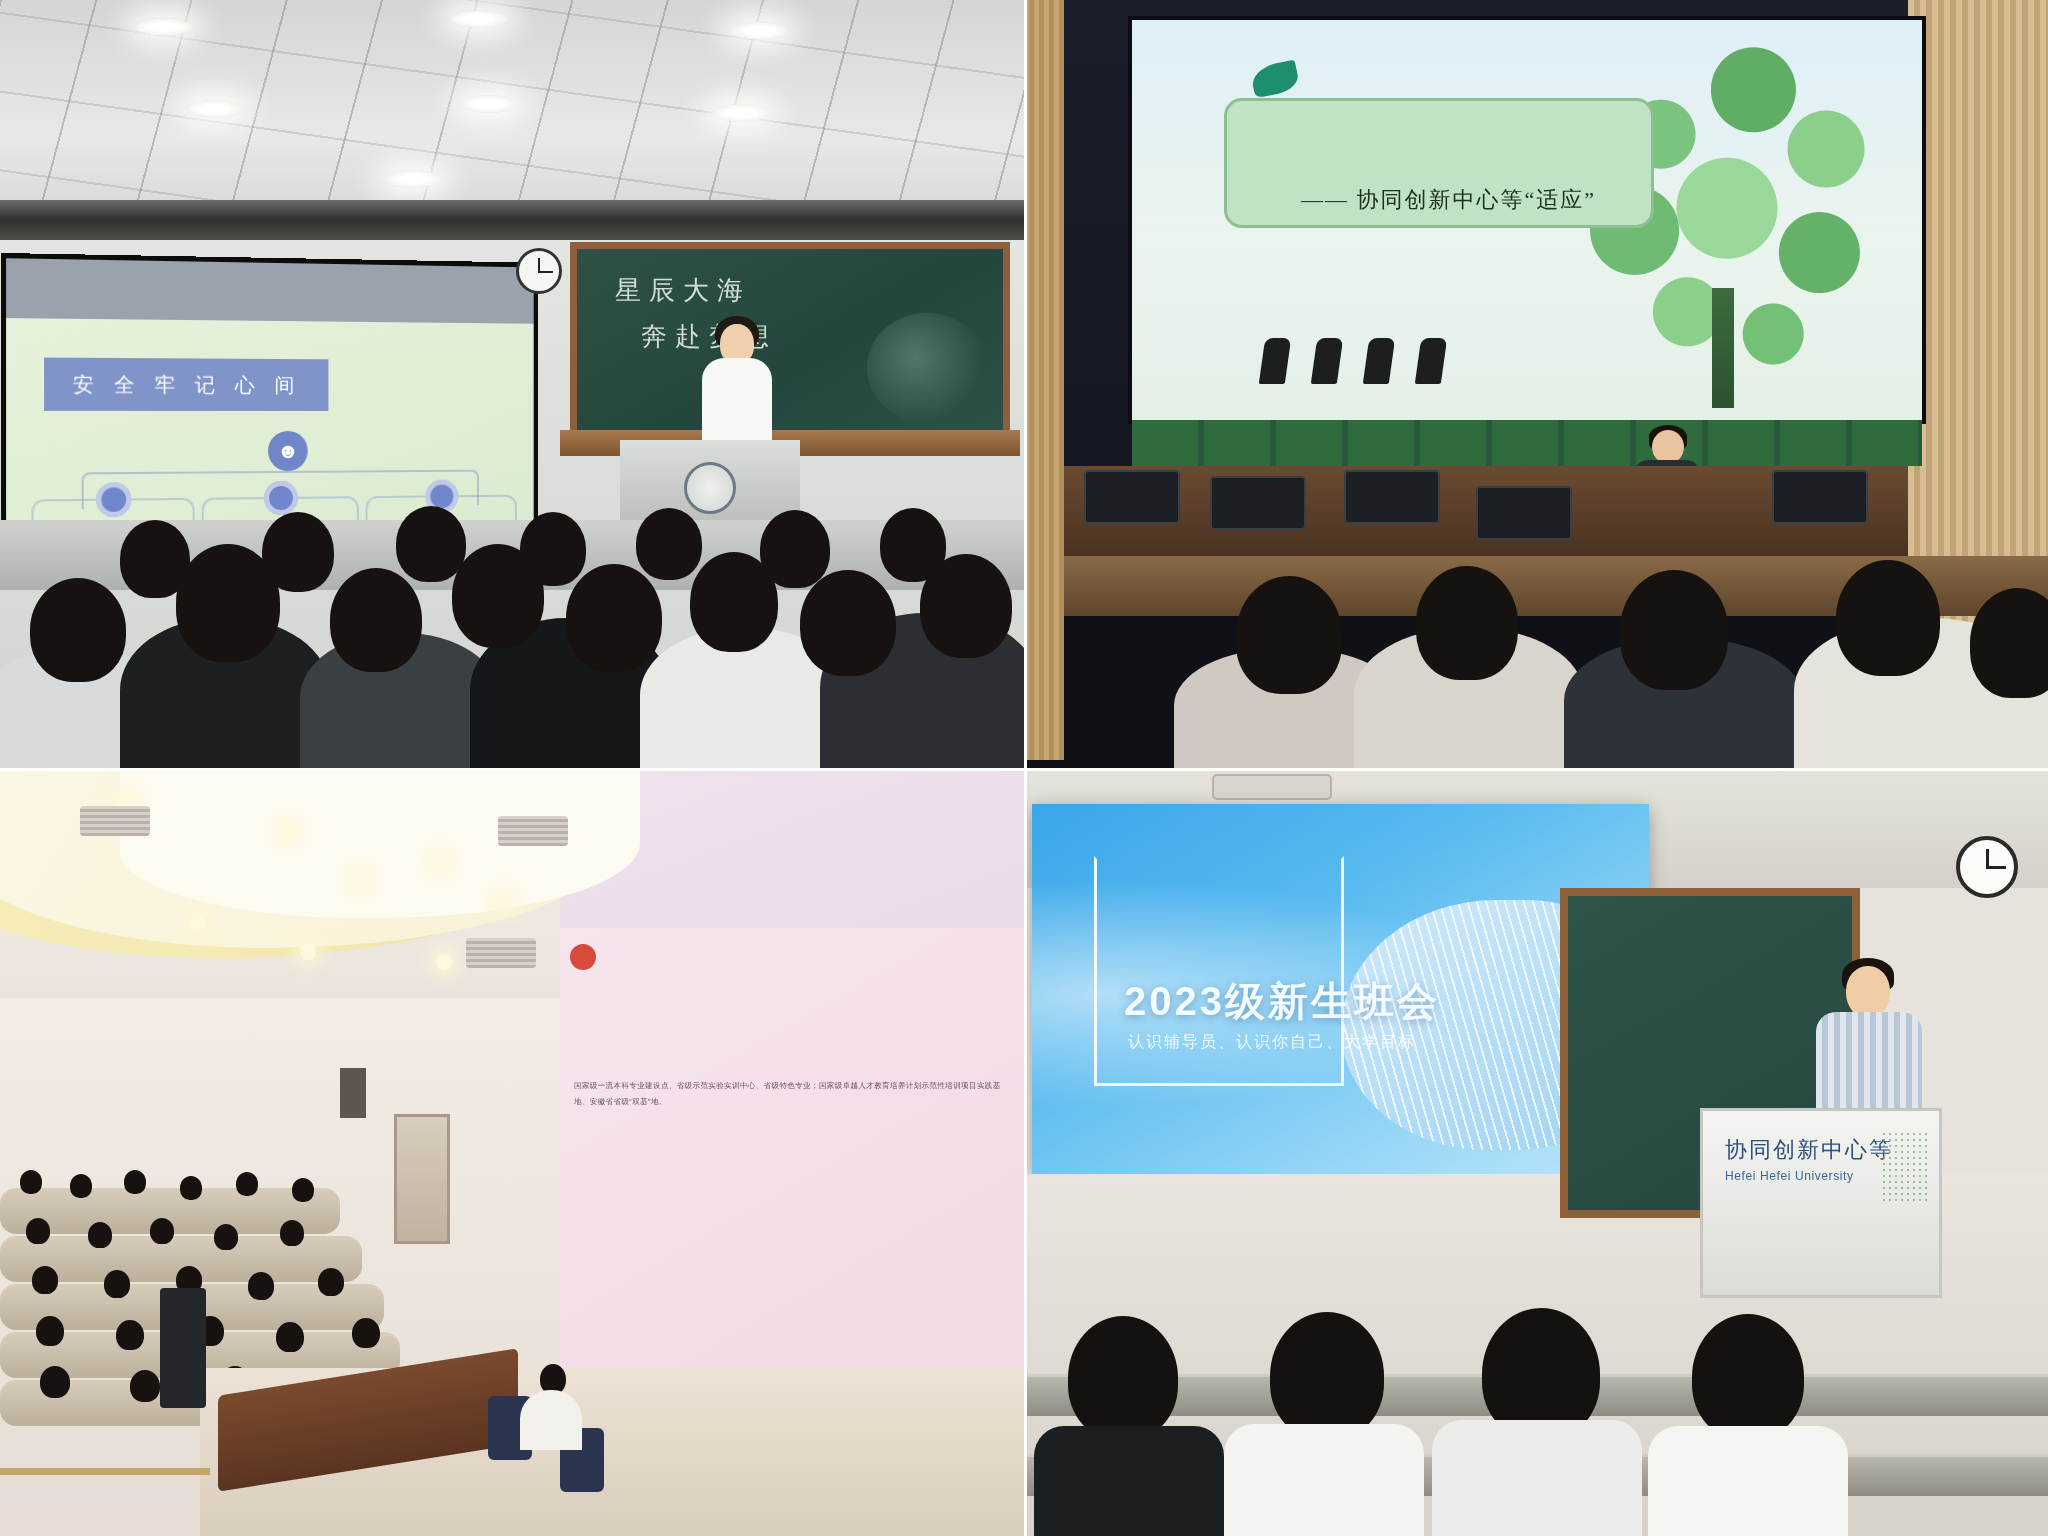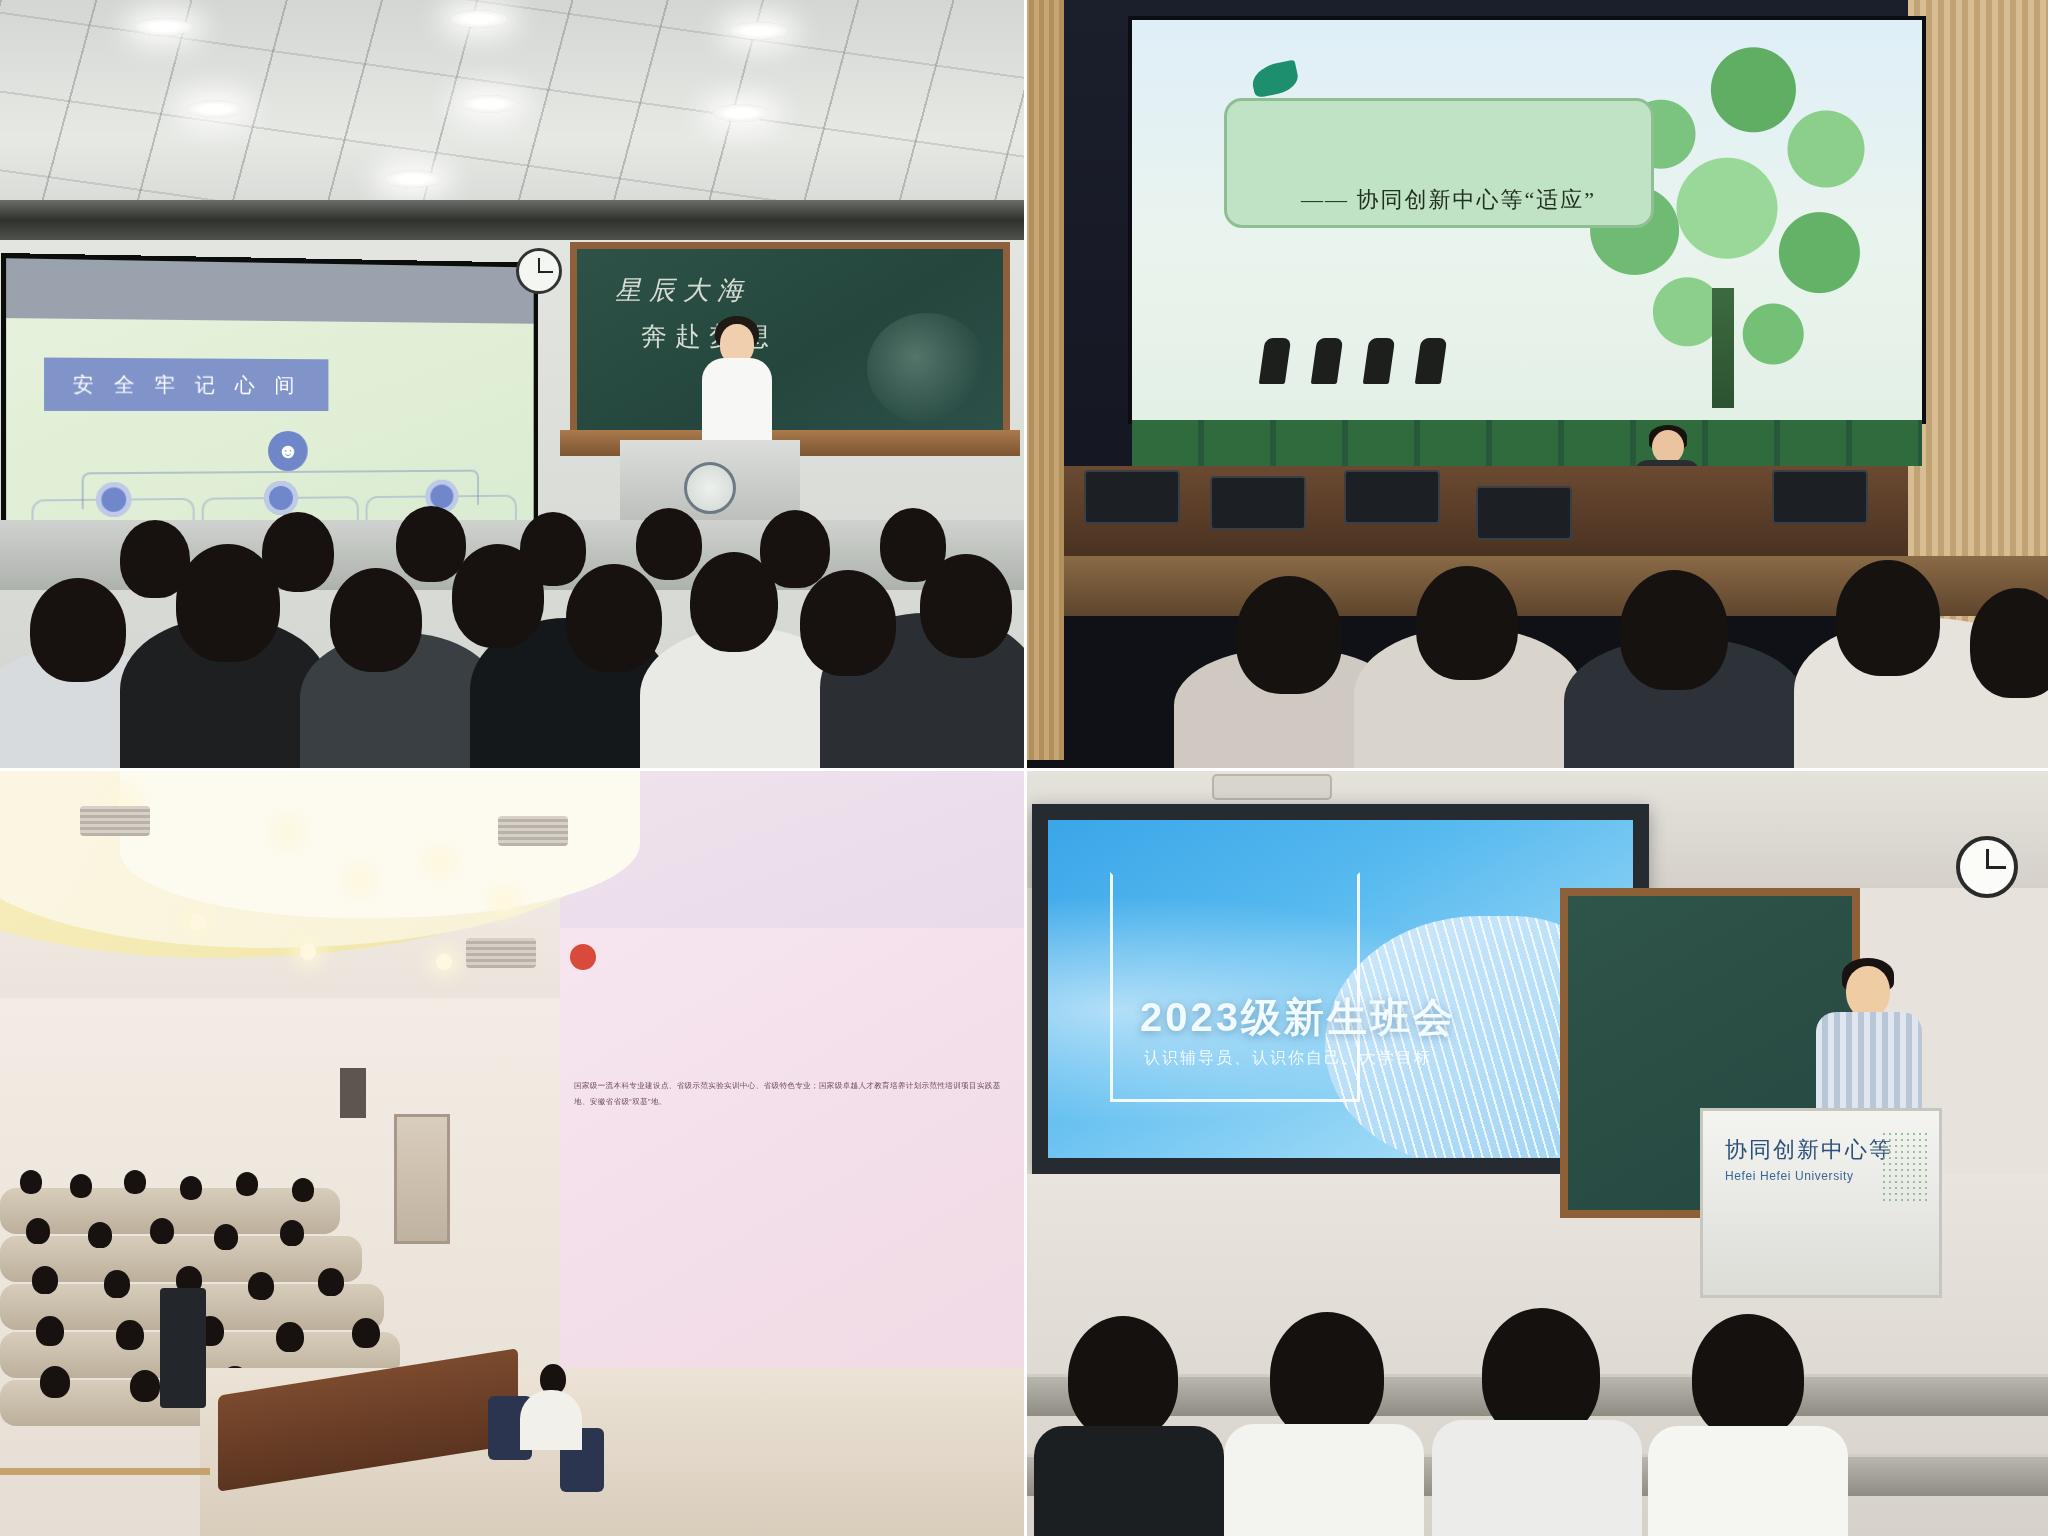--- a/index.html
+++ b/index.html
@@ -52,21 +52,21 @@
       width:34px; height:34px; border-radius:50%; background:#7187cc;
       box-shadow:inset 0 0 0 5px rgba(255,255,255,.55); }
   .p1 .card .ct { font-size:17px; color:#4a4f57; letter-spacing:1px; }
   .p1 .card .cs { font-size:9px; color:#8a9099; margin-top:13px; letter-spacing:1px; line-height:1.7; text-align:center; }
 
   
   .p1 .board { position:absolute; left:570px; top:242px; width:440px; height:200px;
       background:linear-gradient(150deg,#2e5248,#24463d 55%,#2d5049);
       border:7px solid #8e5f3a; }
   .p1 .board .chalk1 { position:absolute; left:38px; top:24px; color:#e8ede4;
-      font-size:26px; letter-spacing:8px; font-family:"Liberation Serif", serif; opacity:.9;font-style:italic; }
+      font-size:26px; letter-spacing:8px; font-family:"Liberation Serif", serif; opacity:.9; }
   .p1 .board .chalk2 { position:absolute; left:64px; top:70px; color:#e8ede4;
       font-size:26px; letter-spacing:8px; font-family:"Liberation Serif", serif; opacity:.9; }
   .p1 .board .deco { position:absolute; right:16px; bottom:12px; width:120px; height:110px;
       border-radius:50%;
       background:radial-gradient(circle at 40% 40%, rgba(200,230,210,.28), rgba(200,230,210,0) 70%); }
   .p1 .clock { position:absolute; left:516px; top:248px; width:46px; height:46px;
       border-radius:50%; background:#f4f6f2; border:3px solid #333; }
   .p1 .clock::before, .p1 .clock::after { content:""; position:absolute; background:#222; }
   .p1 .clock::before { width:2px; height:15px; left:19px; top:7px; }
   .p1 .clock::after { width:14px; height:2px; left:20px; top:20px; }
@@ -187,21 +187,21 @@
   .p3 .rail { position:absolute; left:0; top:700px; width:210px; height:68px;
       border-top:7px solid #c6a26c; }
 
   
   .p4 { background:#e7e3dc; }
   .p4 .ceil4 { position:absolute; inset:0 0 auto 0; height:120px;
       background:linear-gradient(#e6e3dd,#d5d1ca); }
   .p4 .proj { position:absolute; left:188px; top:6px; width:120px; height:26px;
       background:#d8d5cf; border-radius:5px; border:2px solid #b8b4ad; }
   .p4 .scr4 { position:absolute; left:8px; top:36px; width:617px; height:370px;
-      background:#262b31; padding:16px; box-shadow:0 4px 16px rgba(0,0,0,.3); }
+      background:#262b31; padding:0; box-shadow:0 4px 16px rgba(0,0,0,.3); }
   .p4 .sl4 { position:relative; width:100%; height:100%; overflow:hidden;
       background:linear-gradient(150deg,#3aa6e8 0%,#56b9ef 35%,#8fd3f5 70%,#bfe6fa 100%); }
   .p4 .sl4 .glow { position:absolute; left:-40px; top:60px; width:560px; height:260px;
       background:radial-gradient(ellipse at 20% 50%, rgba(255,255,255,.55), rgba(255,255,255,0) 62%); }
   .p4 .frame4 { position:absolute; left:62px; top:52px; width:250px; height:230px;
       border:3px solid rgba(255,255,255,.9); border-top-color:transparent; }
   .p4 .t4 { position:absolute; left:92px; top:170px; font-size:40px; font-weight:bold;
       color:#f2fbff; letter-spacing:3px; text-shadow:0 2px 8px rgba(0,60,110,.35); }
   .p4 .s4 { position:absolute; left:96px; top:228px; font-size:16px; color:rgba(255,255,255,.88);
       letter-spacing:2px; }

